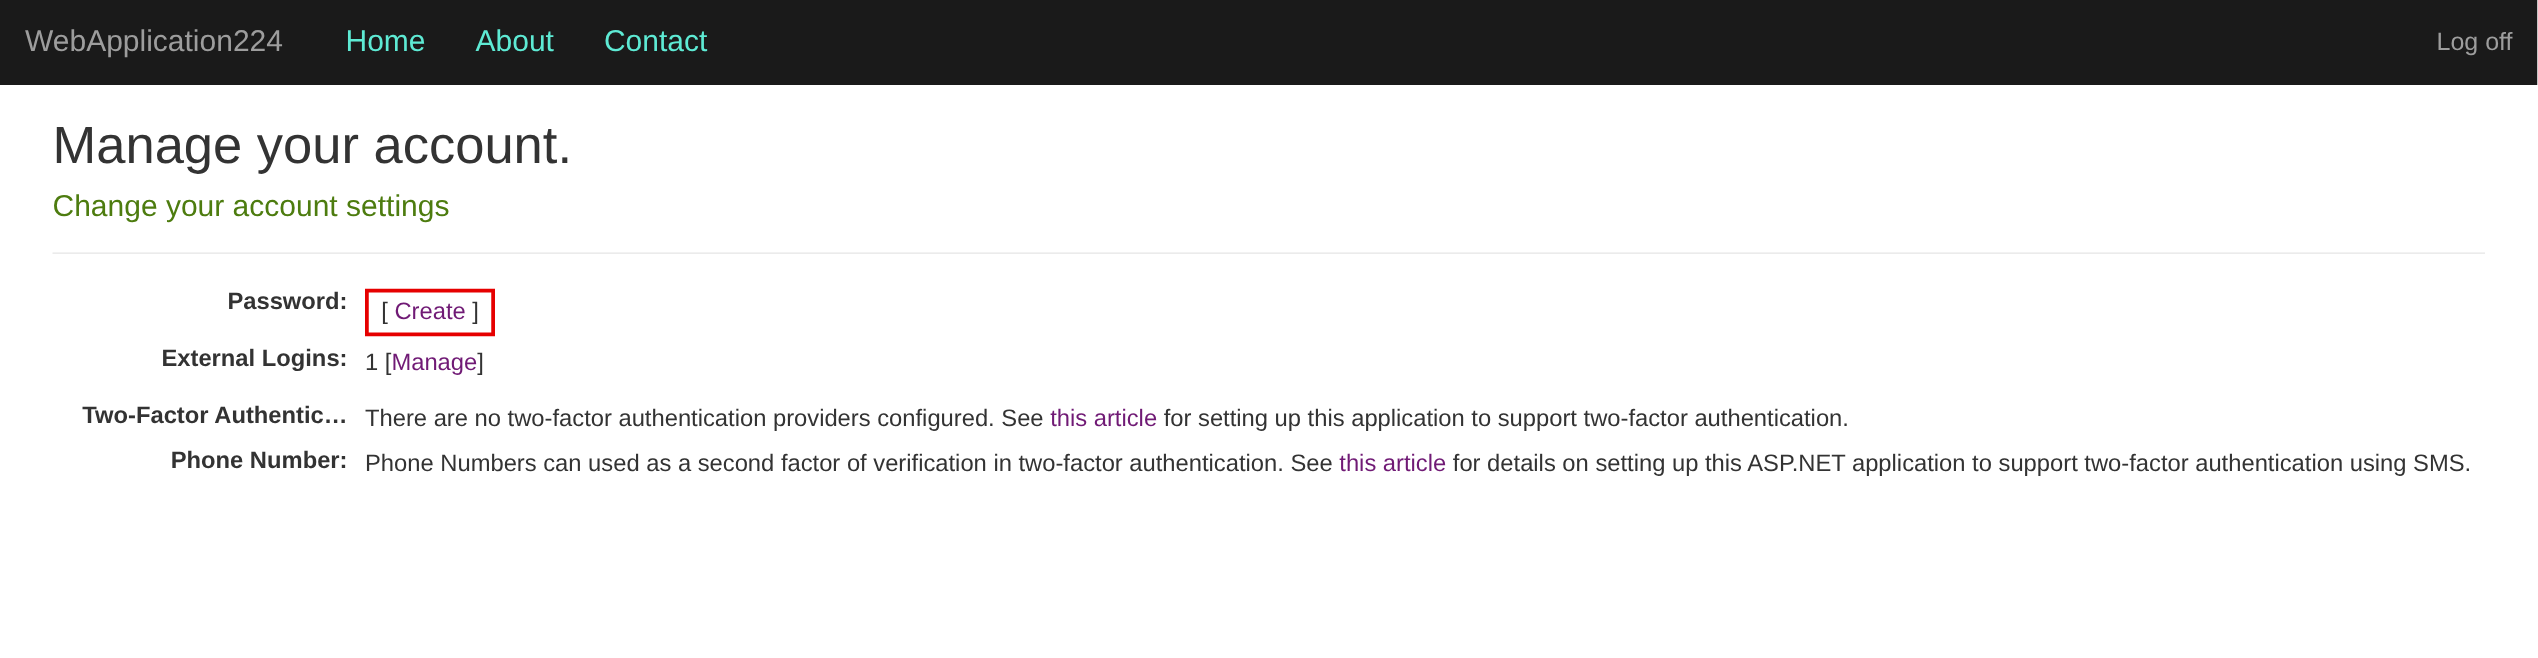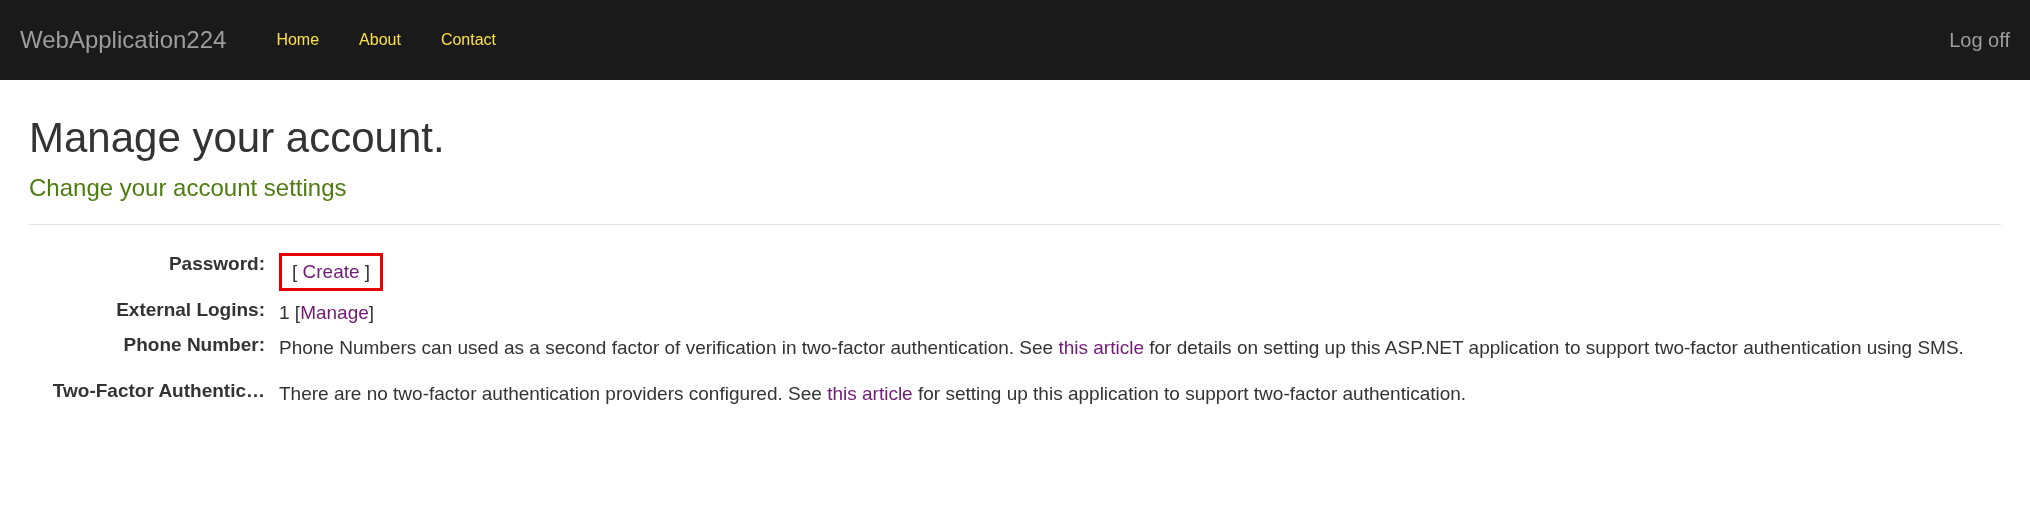--- a/index.html
+++ b/index.html
@@ -5,37 +5,37 @@
     * { box-sizing: border-box; margin: 0; padding: 0; }
     body {
       font-family: "Helvetica Neue", Helvetica, Arial, sans-serif;
       font-size: 18px;
       color: #333;
       background: #fff;
       width: 2030px;
     }
     .navbar {
       background: #1a1a1a;
-      height: 80px;
+      height: 68px;
       display: flex;
       align-items: center;
       padding: 0 20px;
       justify-content: space-between;
     }
     .navbar-left { display: flex; align-items: center; }
     .navbar-brand {
       color: #9d9d9d;
       font-size: 24px;
       text-decoration: none;
       margin-right: 30px;
       cursor: pointer;
     }
     .navbar-item {
-      color: #fde047;
-      font-size: 16px;
+      color: #5eead4;
+      font-size: 24px;
       text-decoration: none;
       margin: 0 20px;
       cursor: pointer;
       text-align: center;
     }
     .navbar-right { display: flex; align-items: center; }
     .hello-box {
       border: 3px solid #e60000;
       padding: 6px 14px;
       display: flex;
@@ -51,21 +51,21 @@
     .email-placeholder {
       color: #9d9d9d;
       font-family: "Courier New", monospace;
       font-size: 20px;
     }
     .logoff {
       color: #9d9d9d;
       font-size: 20px;
       cursor: pointer;
     }
-    .container { padding: 24px 29px; margin-top: 10px; }
+    .container { padding: 24px 42px; }
     h1.page-title {
       font-size: 42px;
       font-weight: 400;
       color: #333;
       margin-bottom: 12px;
     }
     .subtitle {
       font-size: 24px;
       color: #4d7c0f;
       margin-bottom: 22px;
@@ -134,26 +134,26 @@
     </div>
   </div>
 
   <div class="dl-row">
     <div class="dl-label">External Logins:</div>
     <div class="dl-value">
       <span>1 [</span><a class="link">Manage</a><span>]</span>
     </div>
   </div>
 
+  <div class="dl-row" style="margin-top:18px;">
+    <div class="dl-label">Two-Factor Authentic…</div>
+    <div class="dl-value">
+      <span>There are no two-factor authentication providers configured. See </span><a class="link">this article</a><span> for setting up this application to support two-factor authentication.</span>
+    </div>
+  </div>
+
   <div class="dl-row">
     <div class="dl-label">Phone Number:</div>
     <div class="dl-value phone-text">
       <span>Phone Numbers can used as a second factor of verification in two-factor authentication. See </span><a class="link">this article</a><span> for details on setting up this ASP.NET application to support two-factor authentication using SMS.</span>
     </div>
   </div>
-
-  <div class="dl-row" style="margin-top:18px;">
-    <div class="dl-label">Two-Factor Authentic…</div>
-    <div class="dl-value">
-      <span>There are no two-factor authentication providers configured. See </span><a class="link">this article</a><span> for setting up this application to support two-factor authentication.</span>
-    </div>
-  </div>
 </div>
 
 </body></html>

